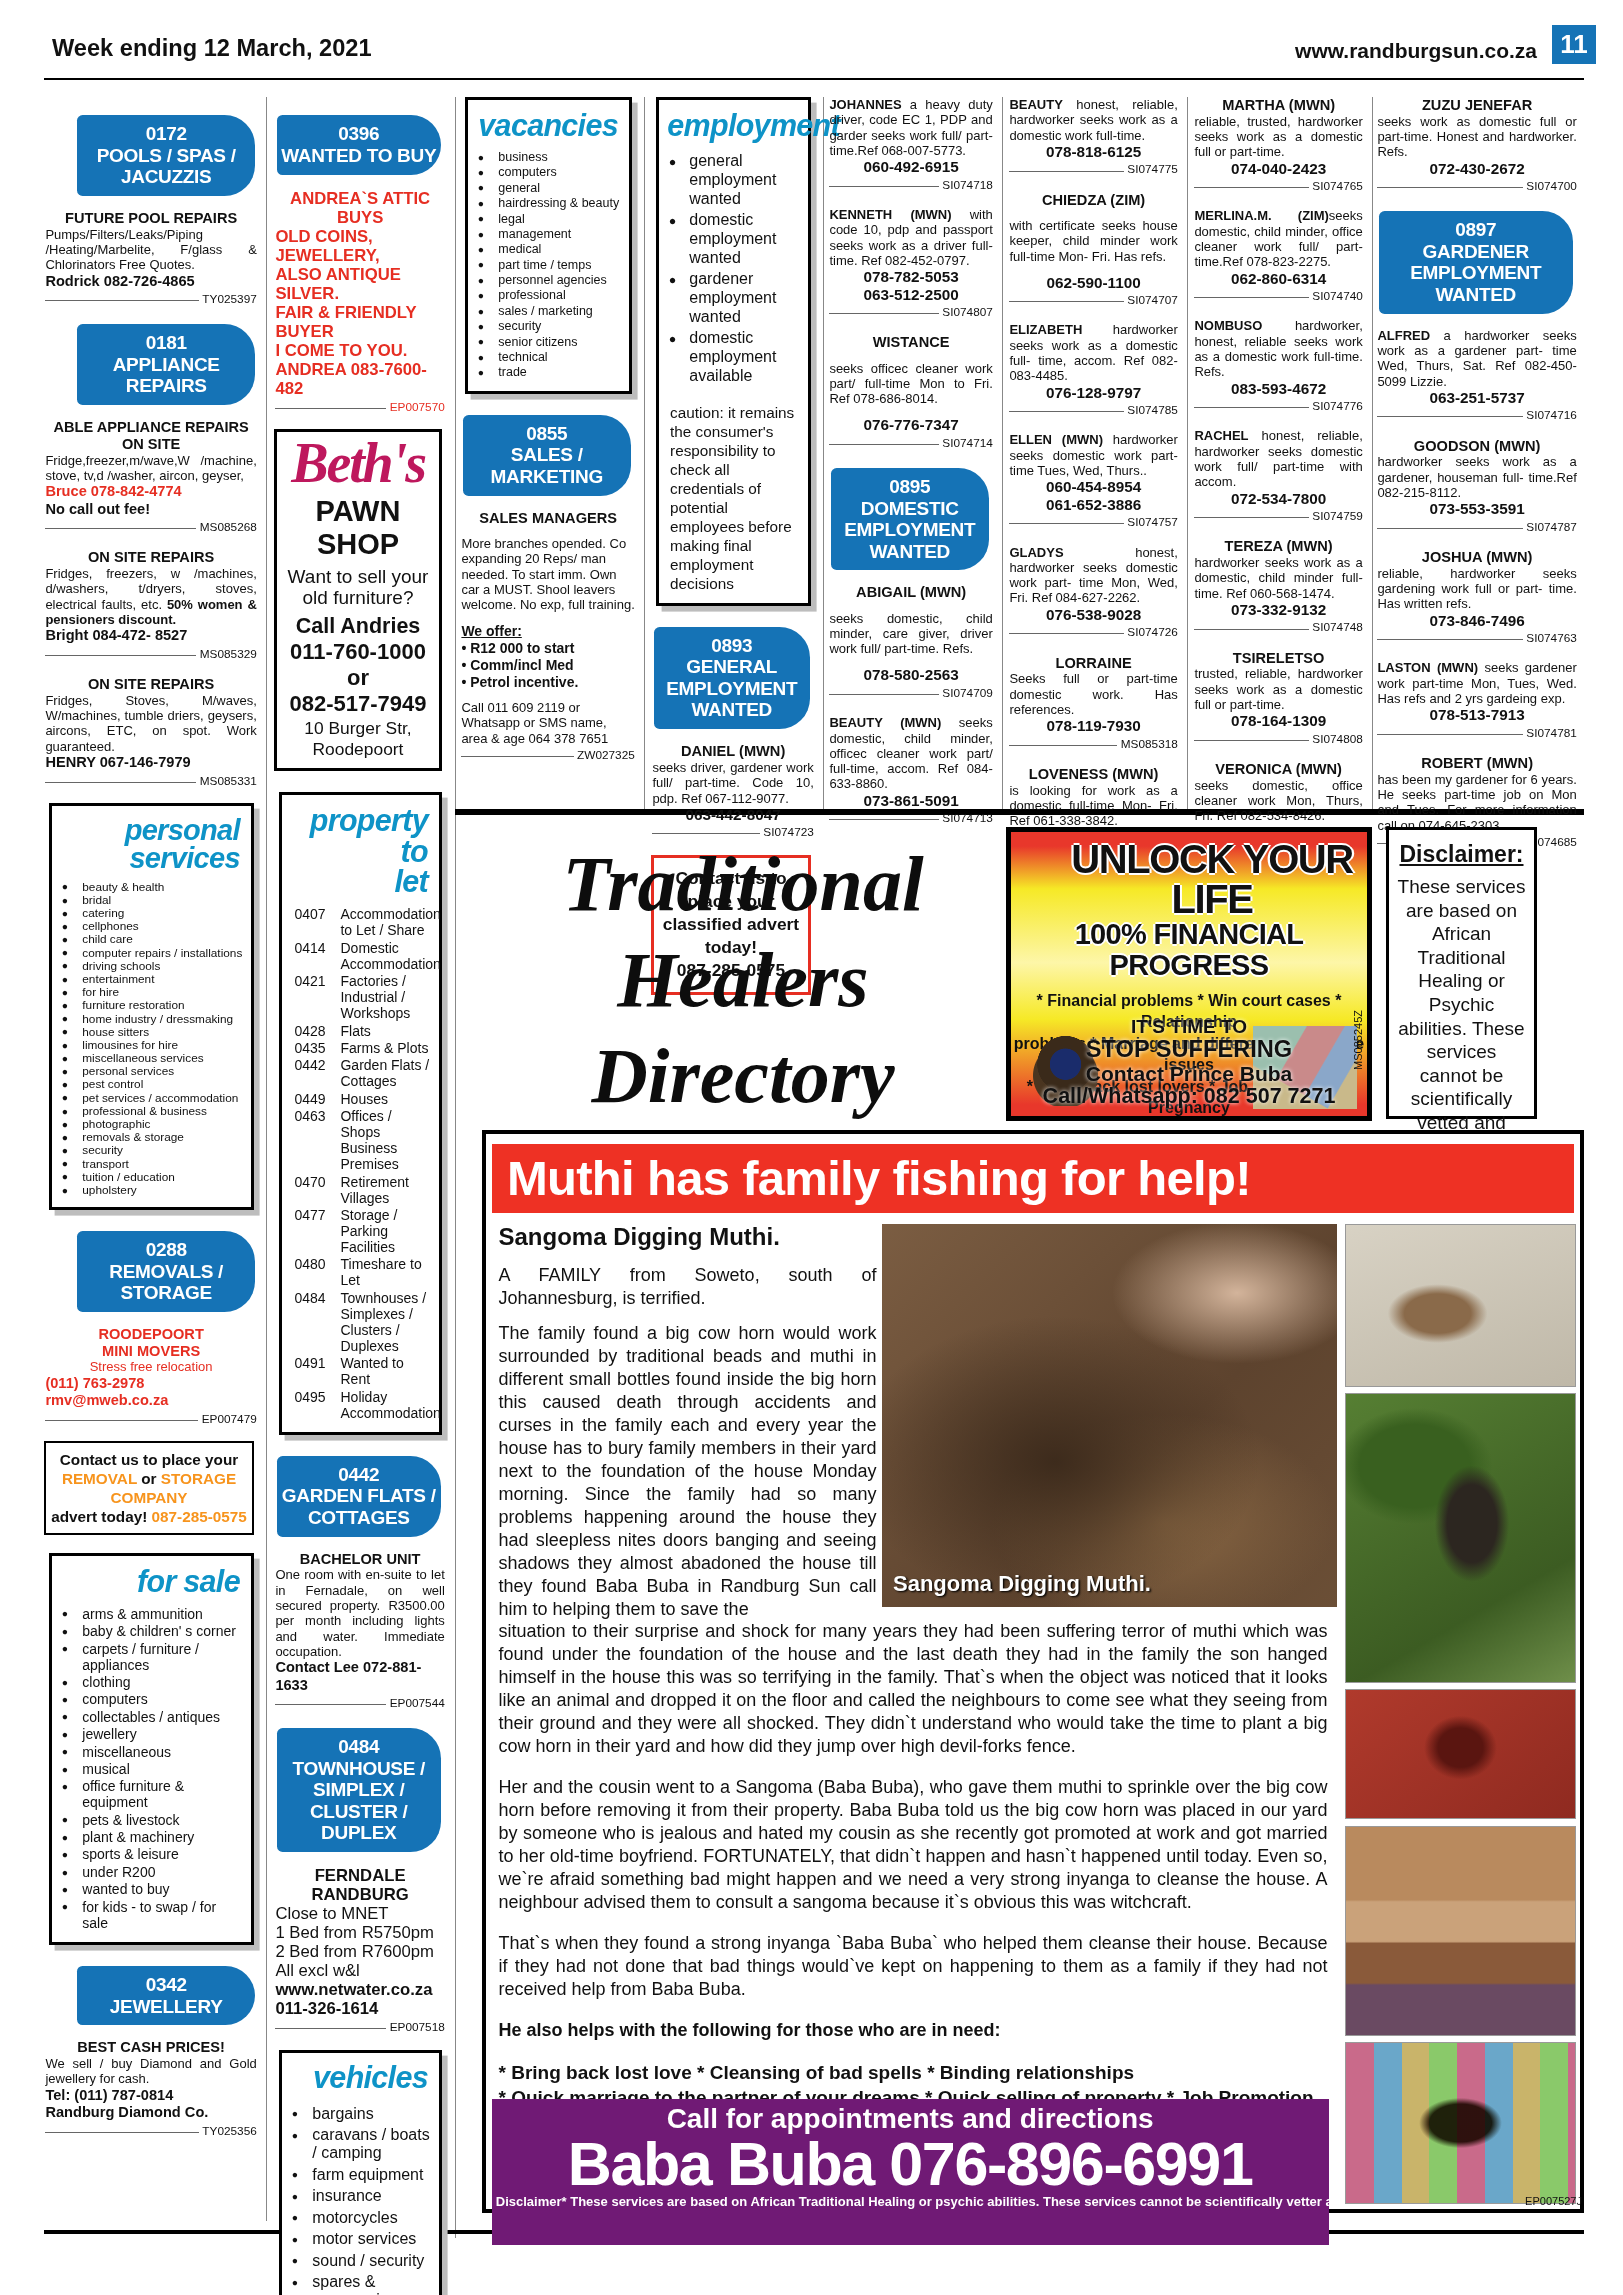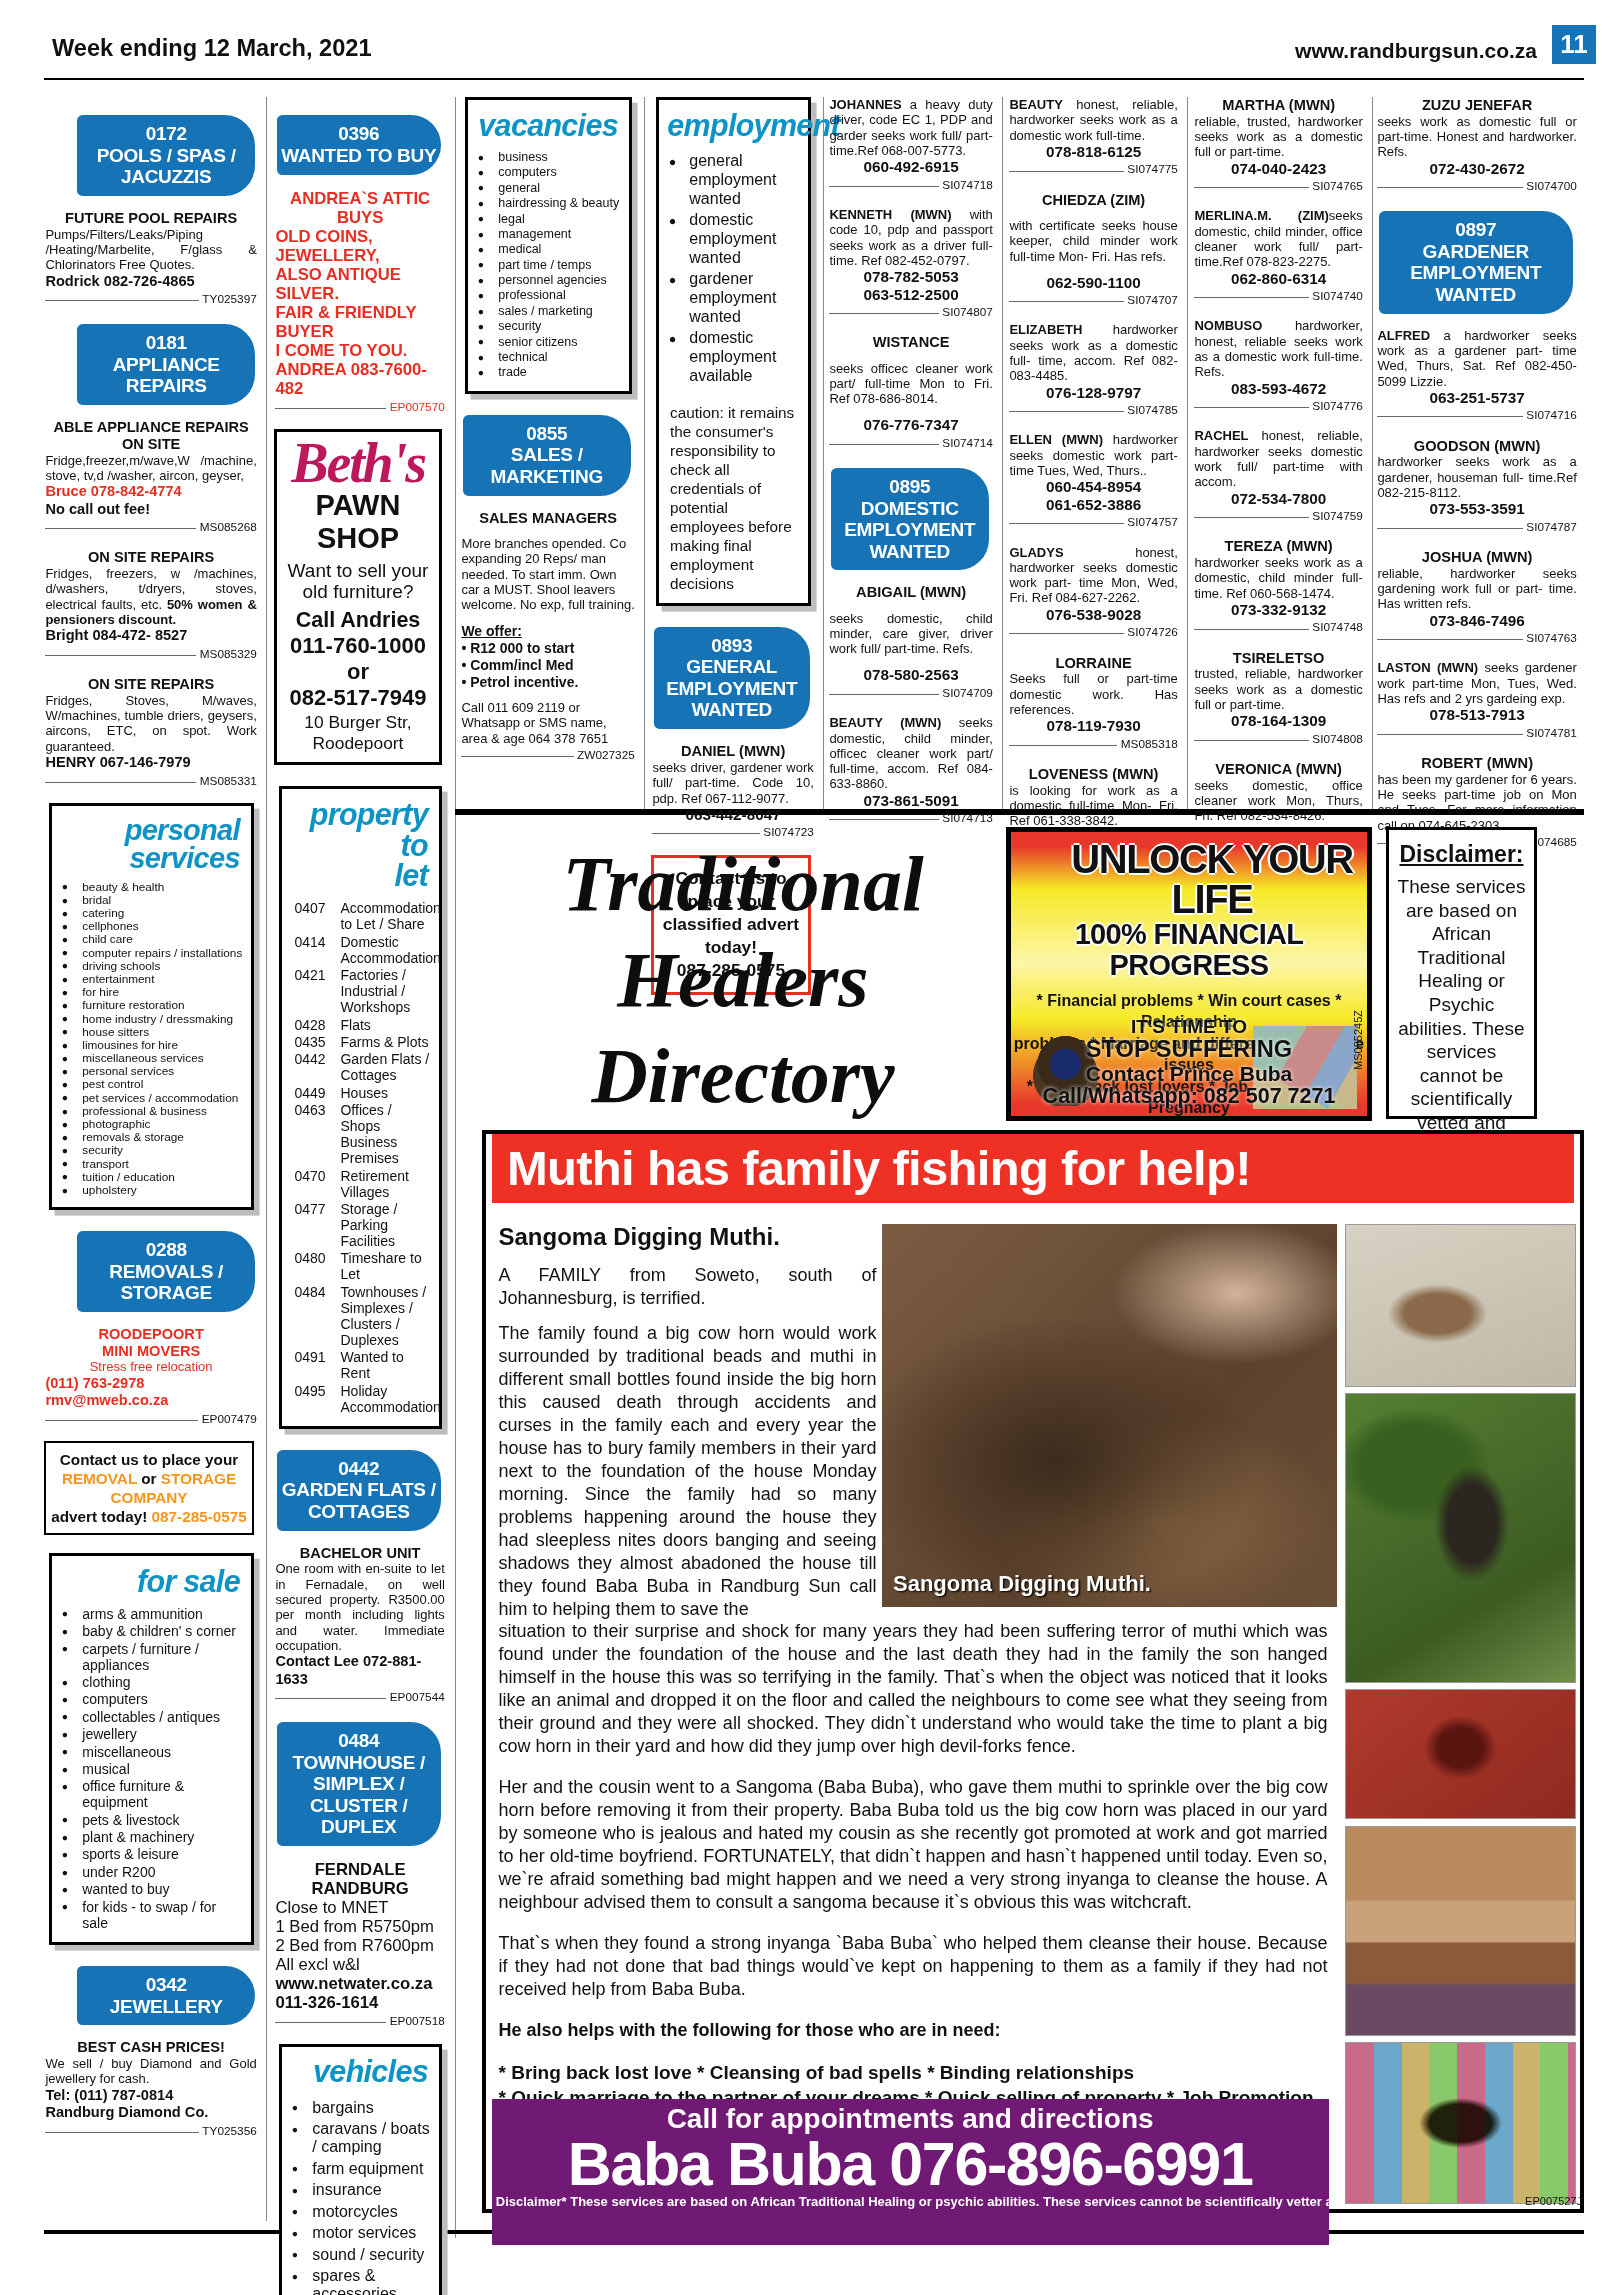--- a/index.html
+++ b/index.html
@@ -80,21 +80,21 @@
   .idx-employment .idx-item .blt{font-size:12.5px;top:2.1px;}
 
   
   .cbox{border:2.8px solid #000;text-align:center;padding:7px 4.2px;margin:0 7px 18px 0;
         font-size:15.3px;line-height:19px;font-weight:bold;}
   .cbox.red-border{border:3.5px solid #e62e22;font-size:17.4px;line-height:23px;padding:9.7px 2.8px;}
 
   .pawn{border:3.5px solid #000;background:#fff;text-align:center;padding:5.6px 4.2px 8.3px;margin:0 7px 21px 0;}
   .pawn-logo{font-family:"Liberation Serif",serif;font-style:italic;font-weight:bold;color:#be185d;
              font-size:56px;line-height:51px;letter-spacing:-2.1px;}
-  .pawn-title{font-size:29px;font-weight:bold;letter-spacing:0px;margin-top:0;}
+  .pawn-title{font-size:29px;font-weight:bold;letter-spacing:0px;margin-top:6px;}
   .pawn-q{font-size:19px;line-height:21px;margin-top:5.6px;}
   .pawn-call{font-size:21.5px;font-weight:bold;margin-top:5.6px;}
   .pawn-num{font-size:22px;font-weight:bold;line-height:26px;}
   .pawn-addr{font-size:17.4px;margin-top:1.4px;}
 
   
   .healers-title{position:absolute;left:486px;top:836px;width:514px;text-align:center;
                  font-family:"Liberation Serif",serif;font-style:italic;font-weight:bold;
                  font-size:78px;line-height:96px;color:#0d0d0d;}
   .unlock{position:absolute;left:1006px;top:827px;width:366px;height:294px;border:5.6px solid #000;
@@ -120,21 +120,21 @@
             background:linear-gradient(30deg,#c9b98a 0 30%,transparent 31%),
                        linear-gradient(120deg,#9bbfae 0 35%,#c98a8a 36% 60%,#8aa7c9 61% 80%,#c9b98a 81%);}
 
   .disc-box{position:absolute;left:1386px;top:827px;width:151px;height:292px;border:3.5px solid #000;
             background:#fff;padding:11px 7px;text-align:center;}
   .disc-title{font-weight:bold;text-decoration:underline;font-size:23px;margin-bottom:7px;}
   .disc-body{font-size:19px;line-height:23.6px;}
 
   
   .article{position:absolute;left:482px;top:1130px;width:1102px;height:1083px;border:4.2px solid #000;background:#fff;}
-  .headline-bar{position:absolute;left:5.6px;top:0;right:5.6px;height:69px;background:#ee3124;color:#fff;
+  .headline-bar{position:absolute;left:5.6px;top:10px;right:5.6px;height:69px;background:#ee3124;color:#fff;
                 font-weight:bold;font-size:49px;line-height:69px;padding-left:15.3px;letter-spacing:-0.7px;}
   .lede{position:absolute;left:12.5px;top:89px;width:378px;}
   .lede-sub{font-weight:bold;font-size:24px;line-height:28px;margin:0 0 12.5px;}
   .lede p.t{font-size:18px;line-height:23px;text-align:justify;margin:0 0 12.5px;}
   .photo-main{position:absolute;left:396px;top:90px;width:455px;height:383px;
        background:radial-gradient(ellipse 208px 118px at 78% 18%,#d3b49b 0%,rgba(211,180,155,0) 60%),
                   radial-gradient(ellipse 292px 208px at 38% 62%,#3d2b1c 0%,rgba(61,43,28,0) 70%),
                   radial-gradient(ellipse 264px 167px at 62% 78%,#8a6844 0%,rgba(138,104,68,0) 65%),
                   linear-gradient(135deg,#7b5d42,#5d432e 60%,#6b4f36);}
   .photo-caption{position:absolute;left:11px;bottom:9.7px;color:#fff;font-weight:bold;font-size:22px;

